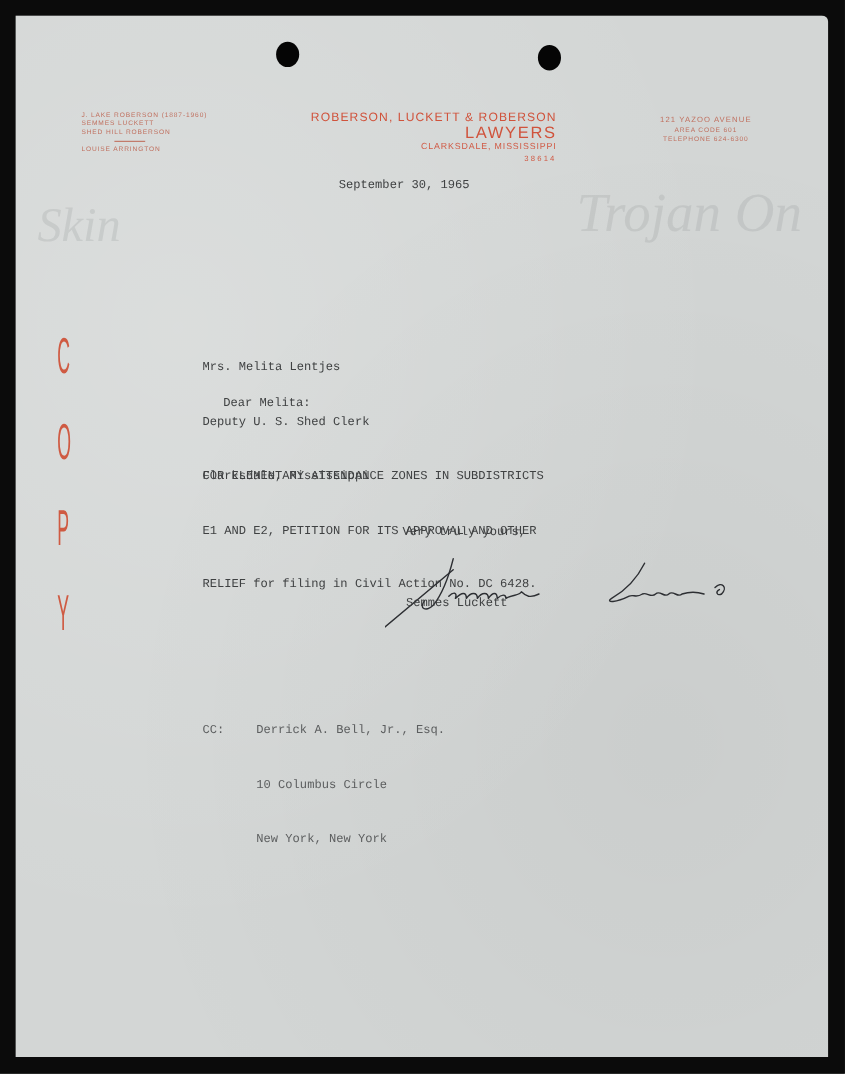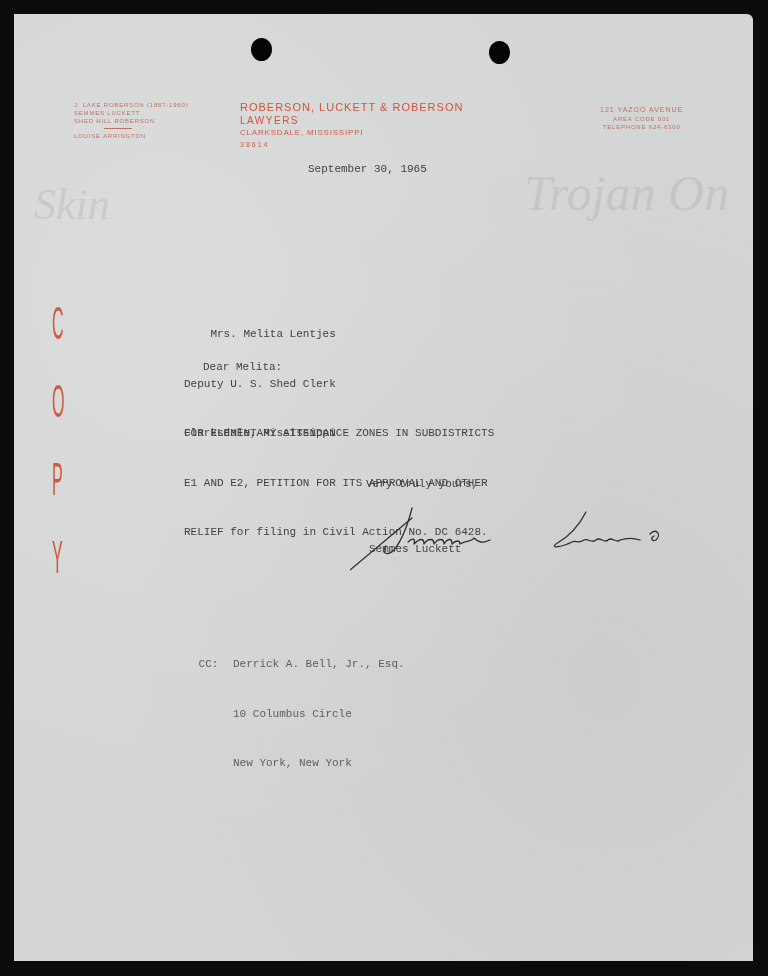--- a/index.html
+++ b/index.html
@@ -43,51 +43,51 @@
     .letterhead-left .rule {
       width: 28px;
       height: 1px;
       background: #c0705f;
       margin: 3px 0 3px 30px;
     }
     .letterhead-right { left: 586px; top: 91px; text-align: center; }
     .letterhead-right .street { font-size: 7px; letter-spacing: 1px; line-height: 10px; }
     .letterhead-center {
       position: absolute;
-      left: 226px;
+      left: 212px;
       top: 86px;
       width: 280px;
-      text-align: left;
+      text-align: right;
       font-family: "Liberation Sans", sans-serif;
       color: #d0533c;
       text-transform: uppercase;
     }
     .firm-name { font-size: 11px; letter-spacing: 1px; line-height: 14px; }
-    .firm-sub { font-size: 10px; letter-spacing: 1.5px; line-height: 13px; }
+    .firm-sub { font-size: 15px; letter-spacing: 1.5px; line-height: 13px; }
     .firm-city { font-size: 8px; letter-spacing: 0.8px; line-height: 12px; color: #d05a45; }
     .firm-zip { font-size: 7px; letter-spacing: 2px; line-height: 12px; color: #d05a45; }
 
     .typed {
       position: absolute;
       font-family: "Liberation Mono", monospace;
       font-size: 11px;
       color: #3f4142;
       line-height: 16.5px;
       white-space: pre;
     }
     .typed.light { color: #5c5e5f; }
     .date { left: 294px; top: 147px; }
-    .address { left: 170px; top: 279px; text-align: right; }
+    .address { left: 170px; top: 279px; }
     .salutation { left: 170px; top: 345px; margin-left: 19px; }
     .body-para { left: 170px; top: 378px; }
     .closing { left: 352px; top: 462px; }
     .signer { left: 355px; top: 527px; }
     .initials { left: 170px; top: 557px; }
     .cc { left: 170px; top: 609px; }
-    .cc-label { display: inline-block; width: 49px; text-align: center; }
+    .cc-label { display: inline-block; width: 49px; }
 
     .copy-stamp {
       position: absolute;
       left: 38px;
       top: 270px;
       width: 40px;
       font-family: "Liberation Sans", sans-serif;
       color: #cf5a42;
       font-weight: 300;
     }

